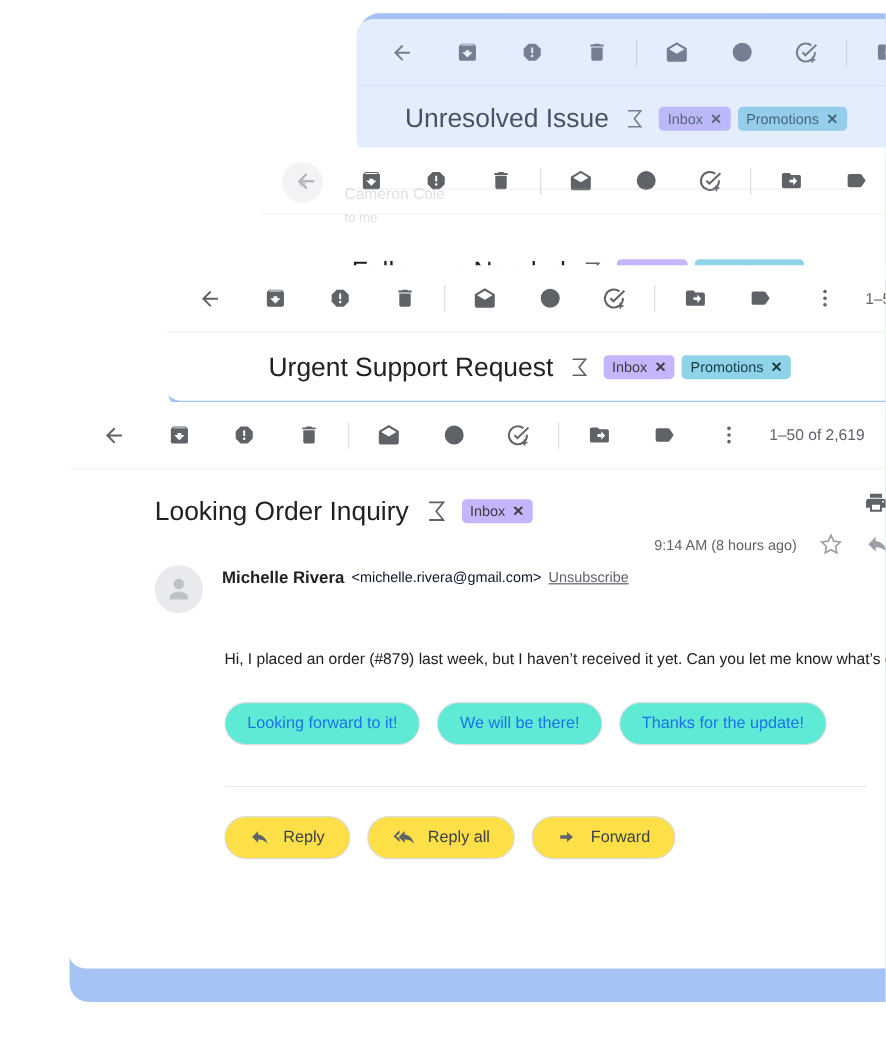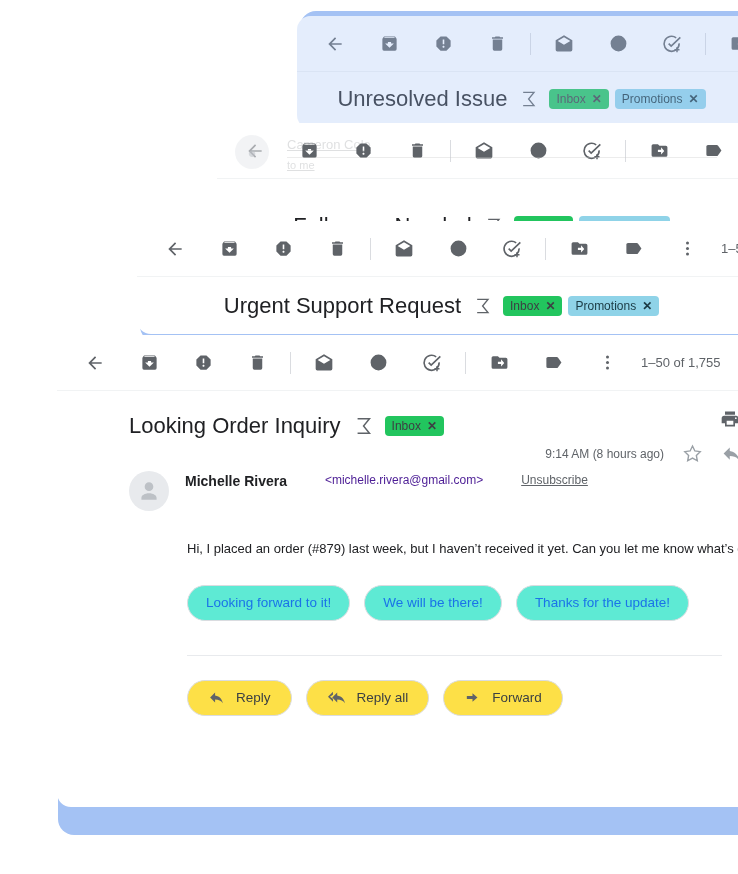--- a/index.html
+++ b/index.html
@@ -89,21 +89,21 @@
   .chip {
     display: inline-flex; align-items: center;
     height: 20px;
     padding: 0 7px;
     border-radius: 4px;
     font-size: 12px;
     margin-right: 6px;
     white-space: nowrap;
     flex: 0 0 auto;
   }
-  .chip-inbox { background: #22c55e; color: #3c4043; }
+  .chip-inbox { background: #c4b5fd; color: #3c4043; }
   .chip-promotions { background: #8fd3e8; color: #1a3a44; }
   .chip .x { margin-left: 6px; font-size: 12px; font-weight: bold; }
 
   
   #card-4 .subject-row { padding: 22px 0 0 72px; }
   .print-icon {
     position: absolute; right: 12px; top: 18px;
     color: #5f6368;
   }
 
@@ -113,23 +113,23 @@
     position: relative;
   }
   .avatar {
     width: 40px; height: 40px; border-radius: 50%;
     background: #e8eaed;
     display: flex; align-items: center; justify-content: center;
     flex: 0 0 auto;
     color: #bdc1c6;
   }
   .hdr-text { margin-left: 16px; padding-top: 2px; }
-  .line1 { display: flex; align-items: flex-start; white-space: nowrap; gap: 32px; }
+  .line1 { display: flex; align-items: center; white-space: nowrap; }
   .sender { font-size: 14px; font-weight: bold; color: #202124; }
-  .email-addr { font-size: 12px; color: #4c1d95; margin-left: 6px; }
+  .email-addr { font-size: 12px; color: #0f172a; margin-left: 6px; }
   .unsub {
     font-size: 12px; color: #5f6368;
     text-decoration: underline; margin-left: 6px;
   }
   .line2 {
     font-size: 12px; color: #5f6368;
     margin-top: 6px; display: flex; align-items: center;
   }
   .caret { margin-left: 5px; font-size: 9px; }
   .hdr-right {
@@ -174,26 +174,25 @@
     font-size: 13.5px;
     color: #3c4043;
     background: #fde047;
     white-space: nowrap;
   }
   .act-btn .ai { color: #5f6368; display: flex; align-items: center; }
 
   
   .ghost {
     position: absolute;
-    left: 70px; top: 14px;
+    left: 70px; top: 31px;
     font-size: 13px;
     color: rgba(95,99,104,.20);
     pointer-events: none;
     white-space: nowrap;
-    text-decoration: underline;
   }
   .ghost .g2 { font-size: 11px; margin-top: 7px; }
   .ghost-line {
     position: absolute; left: 70px; top: 34px; width: 430px;
     border-top: 1px solid rgba(200,200,200,.35);
   }
   .ghost-av {
     position: absolute; left: 18px; top: 12px;
     width: 34px; height: 34px; border-radius: 50%;
     background: rgba(232,234,237,.55);
@@ -517,21 +516,21 @@
           </svg>
       </div>
       <div class="tb-gap"></div>
       <div class="tb-icon">
         <svg width="19" height="19" viewBox="0 0 24 24" fill="currentColor">
             <circle cx="12" cy="5" r="1.9"></circle>
             <circle cx="12" cy="12" r="1.9"></circle>
             <circle cx="12" cy="19" r="1.9"></circle>
           </svg>
       </div>
-      <div class="pager">1–50 of 1,755</div>
+      <div class="pager">1–50 of 2,619</div>
       <div class="tb-icon">
         
       </div>
     </div>
 
     <div class="subject-row">
       <span class="subject">Looking Order Inquiry</span>
       <span class="sigma">
         <svg width="22" height="22" viewBox="0 0 24 24" fill="none" stroke="currentColor" stroke-width="1.6">
             <path d="M5 4h13l-6.5 8L18 20H5"></path>

